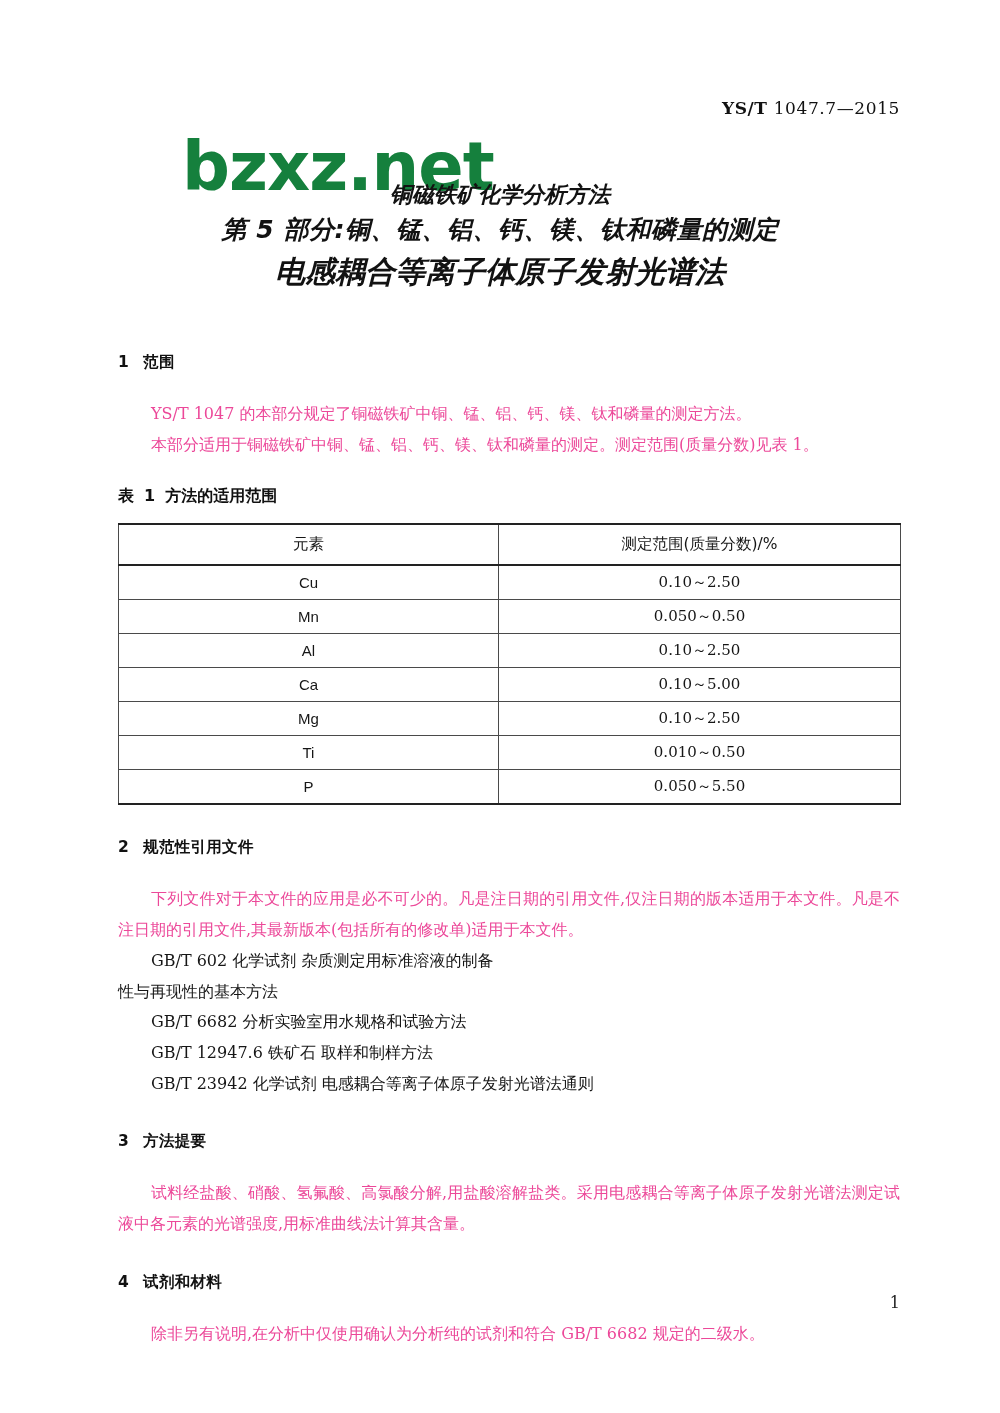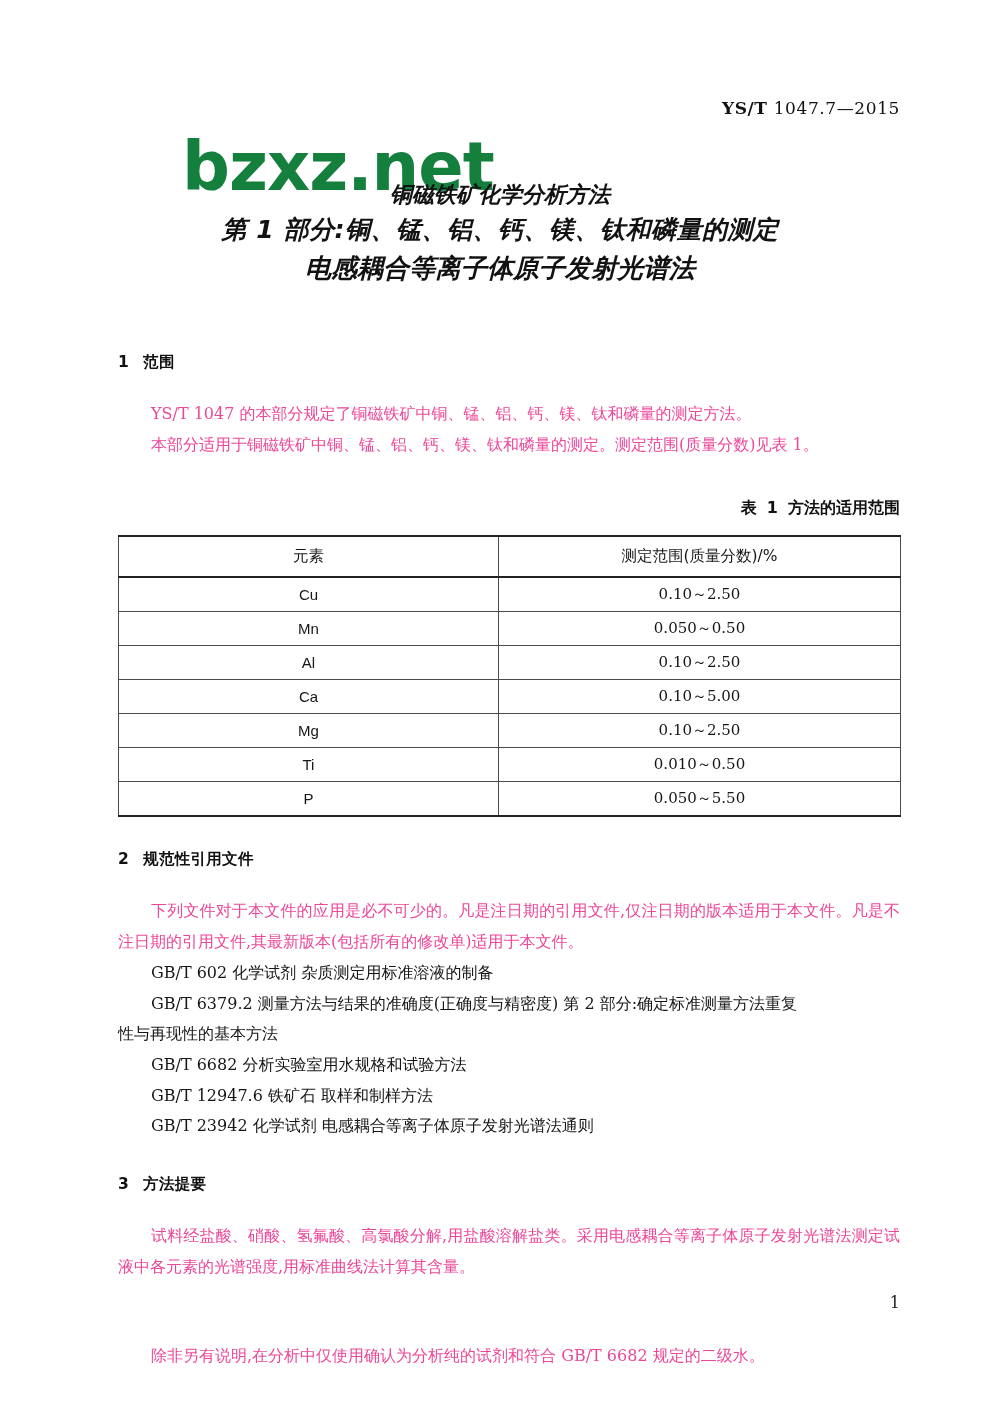--- a/index.html
+++ b/index.html
@@ -58,21 +58,21 @@
     font-style: italic;
   }
   .title-line {
     font-family: "DejaVu Sans", "Liberation Sans", sans-serif;
     font-weight: bold;
     color: #121212;
     line-height: 1.52;
   }
   .title-line.l1 { font-size: 22px; }
   .title-line.l2 { font-size: 25px; letter-spacing: 0.5px; }
-  .title-line.l3 { font-size: 26px; text-align: center; }
+  .title-line.l3 { font-size: 30px; text-align: center; }
 
   
   .content {
     position: absolute;
     left: 118px;
     top: 352px;
     width: 782px;
   }
 
   .sec-head {
@@ -99,26 +99,26 @@
     margin: 0;
     text-indent: 33px;
     color: #161616;
   }
   .ref-line.wrap { text-indent: 0; }
   .gap-md { height: 26px; }
   .gap-lg { height: 32px; }
 
   
   .table-caption {
-    text-align: right;
+    text-align: left;
     font-family: "DejaVu Sans", "Liberation Sans", sans-serif;
     font-weight: bold;
     font-size: 16px;
     color: #111;
-    margin: 12px 0 16px 0;
+    margin: 0 0 16px 0;
   }
   .caption-num { margin: 0 10px; }
 
   table.spec {
     border-collapse: collapse;
     width: 782px;
     table-layout: fixed;
     font-size: 15px;
   }
   table.spec th,
@@ -163,21 +163,21 @@
 
   <div class="std-header">
     <span class="sn">YS/T</span>
     <span>1047.7—2015</span>
   </div>
 
   <div class="watermark">bzxz.net</div>
 
   <div class="title-block">
     <div class="title-line l1">铜磁铁矿化学分析方法</div>
-    <div class="title-line l2">第 1 部分:铜、锰、铝、钙、镁、钛和磷量的测定</div>
+    <div class="title-line l2">第 5 部分:铜、锰、铝、钙、镁、钛和磷量的测定</div>
     <div class="title-line l3">电感耦合等离子体原子发射光谱法</div>
   </div>
 
   <div class="content">
 
     <div class="sec-head">
       <span class="num">1</span><span>范围</span>
     </div>
     <div class="gap-md"></div>
     <p class="para indent">YS/T 1047 的本部分规定了铜磁铁矿中铜、锰、铝、钙、镁、钛和磷量的测定方法。</p>
@@ -233,36 +233,38 @@
     </table>
 
     <div class="gap-lg"></div>
 
     <div class="sec-head">
       <span class="num">2</span><span>规范性引用文件</span>
     </div>
     <div class="gap-md"></div>
     <p class="para indent">下列文件对于本文件的应用是必不可少的。凡是注日期的引用文件,仅注日期的版本适用于本文件。凡是不注日期的引用文件,其最新版本(包括所有的修改单)适用于本文件。</p>
     <div class="ref-line">GB/T 602   化学试剂   杂质测定用标准溶液的制备</div>
-    <div class="ref-line">GB/T 6379.2   测量方法与结果的准确度(正确度与精密度)   第 2 部分:确定标准测量方法重复</div>
     <div class="ref-line wrap">性与再现性的基本方法</div>
     <div class="ref-line">GB/T 6682   分析实验室用水规格和试验方法</div>
     <div class="ref-line">GB/T 12947.6   铁矿石   取样和制样方法</div>
     <div class="ref-line">GB/T 23942   化学试剂   电感耦合等离子体原子发射光谱法通则</div>
 
     <div class="gap-lg"></div>
 
     <div class="sec-head">
       <span class="num">3</span><span>方法提要</span>
     </div>
     <div class="gap-md"></div>
     <p class="para indent">试料经盐酸、硝酸、氢氟酸、高氯酸分解,用盐酸溶解盐类。采用电感耦合等离子体原子发射光谱法测定试液中各元素的光谱强度,用标准曲线法计算其含量。</p>
 
     <div class="gap-lg"></div>
 
+    <div class="sec-head">
+      <span class="num">4</span><span>试剂和材料</span>
+    </div>
     <div class="gap-md"></div>
     <p class="para indent">除非另有说明,在分析中仅使用确认为分析纯的试剂和符合 GB/T 6682 规定的二级水。</p>
 
   </div>
 
   <div class="page-num">1</div>
 
 </div>
 
 </body></html>

